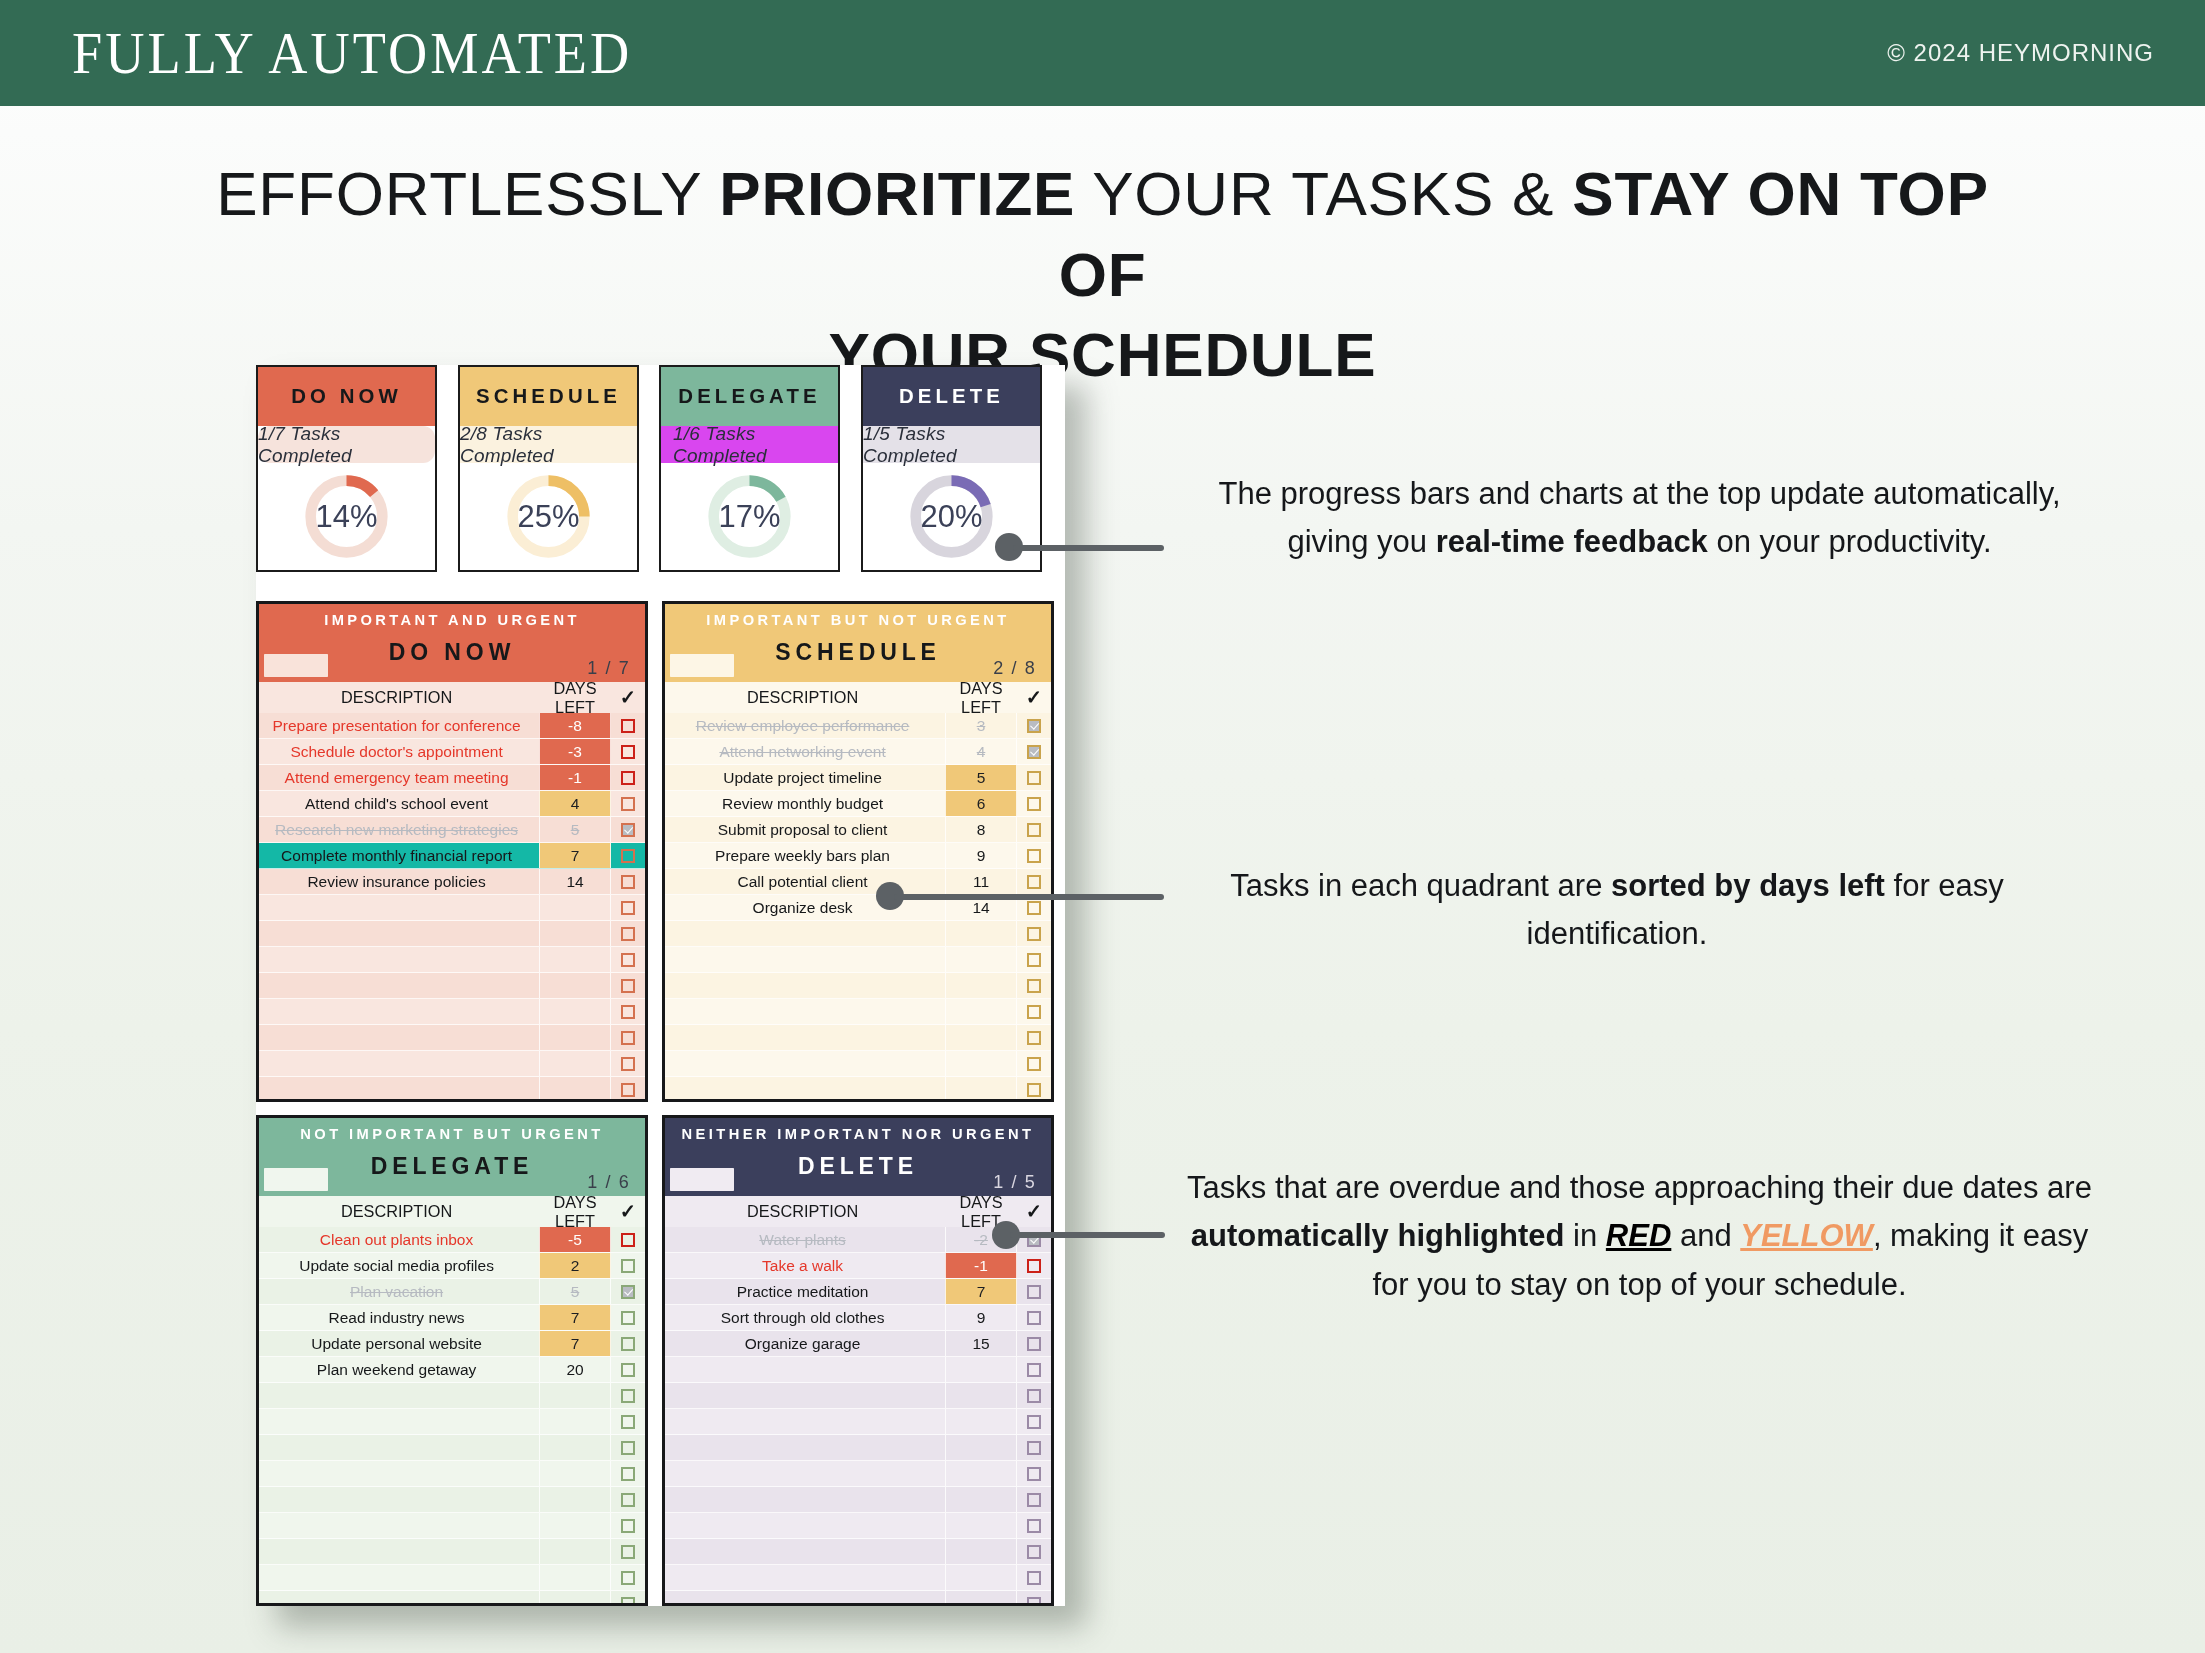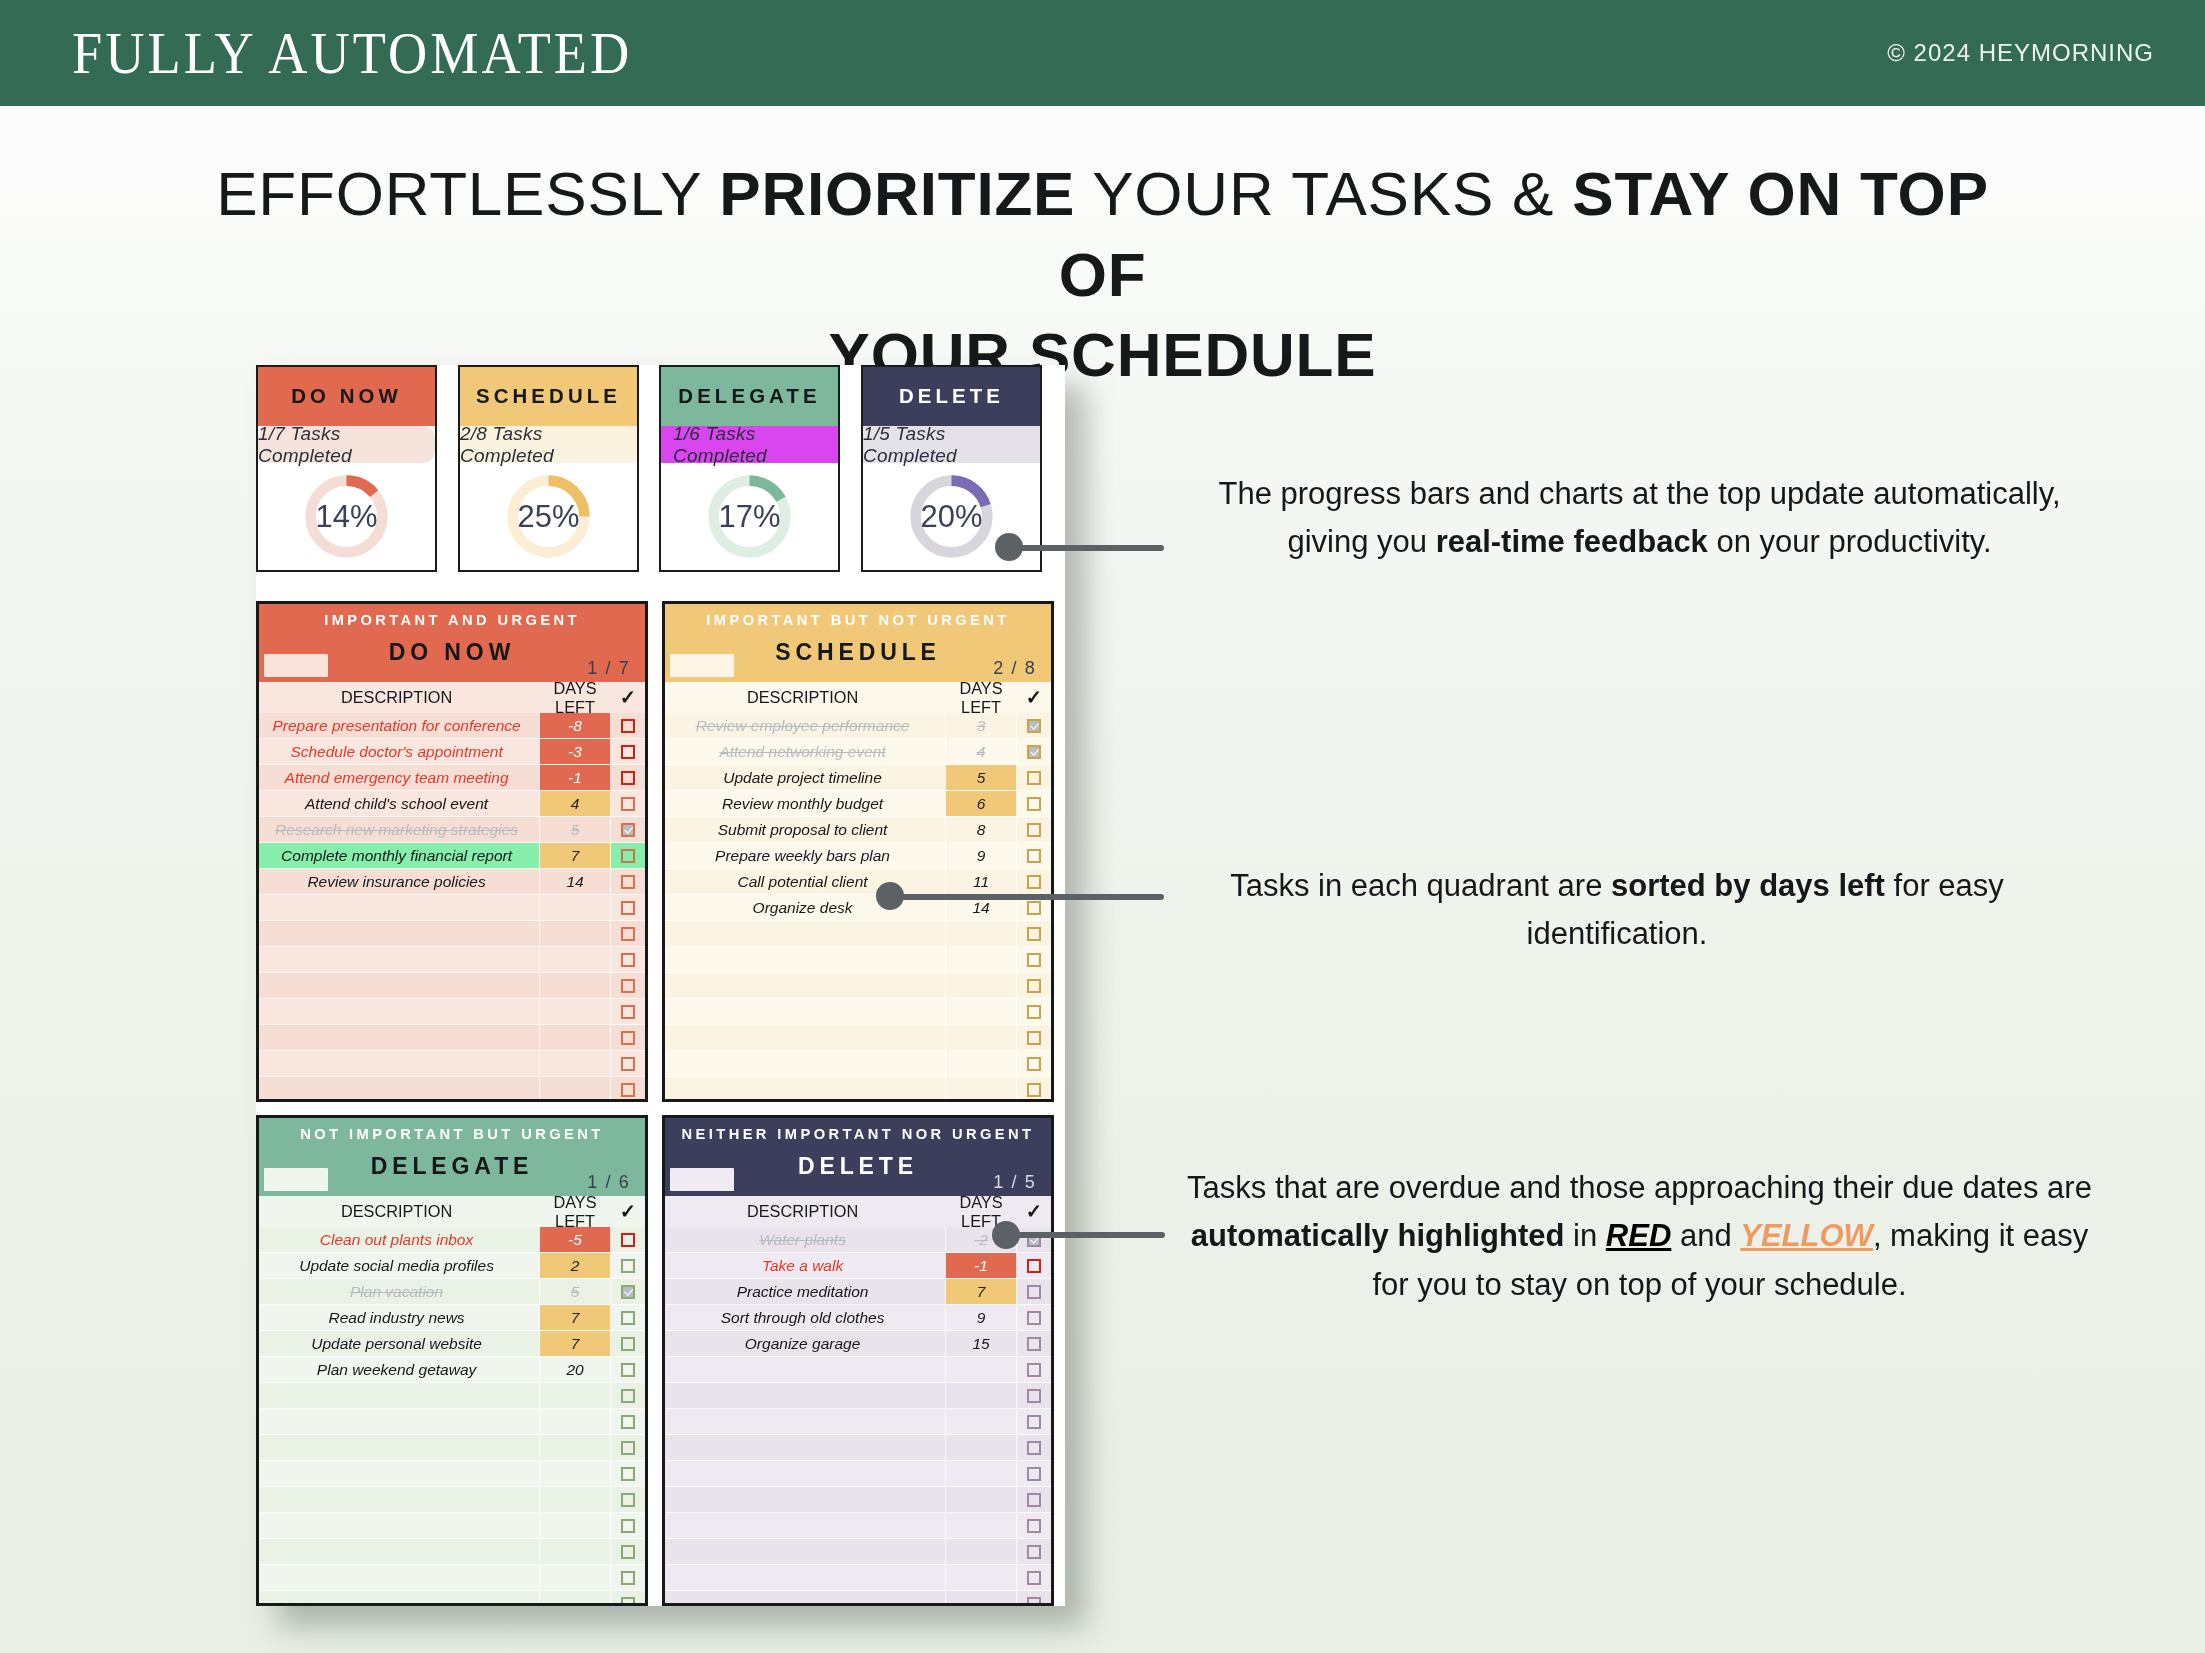--- a/index.html
+++ b/index.html
@@ -101,21 +101,21 @@
     font-size:18px;letter-spacing:1.6px;color:#3a3f4a;font-weight:400;
   }
   .qcolhead{
     display:flex;align-items:center;height:31px;
     font-size:16.3px;color:#16181a;
   }
   .qcolhead .cdesc{flex:1;text-align:center;padding-right:4.9px;}
   .qcolhead .cdays{width:72px;text-align:center;}
   .qcolhead .ccheck{width:34px;text-align:center;font-size:19.6px;font-weight:700;}
 
-  .qrows{position:relative;font-style:italic;}
+  .qrows{position:relative;}
   .qrow{
     display:flex;align-items:stretch;height:25px;
     border-bottom:0.8px solid rgba(255,255,255,.75);
   }
   .qrow .rdesc{
     flex:1;display:flex;align-items:center;justify-content:center;
     font-size:15.5px;padding-right:4.9px;color:#16181a;white-space:nowrap;
   }
   .qrow .rdays{
     width:72px;display:flex;align-items:center;justify-content:center;
@@ -261,21 +261,21 @@
               <div class="box" style="border-color: rgb(212, 113, 79);"></div>
             </div>
           </div>
           <div class="qrow" style="background: transparent;">
             <div class="rdesc done">Research new marketing strategies</div>
             <div class="rdays done">5</div>
             <div class="rcheck">
               <div class="box checked" style="border-color: rgb(212, 113, 79);"></div>
             </div>
           </div>
-          <div class="qrow" style="background: #86efac;">
+          <div class="qrow" style="background: #14b8a6;">
             <div class="rdesc">Complete monthly financial report</div>
             <div class="rdays pill-yellow">7</div>
             <div class="rcheck">
               <div class="box" style="border-color: rgb(212, 113, 79);"></div>
             </div>
           </div>
           <div class="qrow" style="background: transparent;">
             <div class="rdesc">Review insurance policies</div>
             <div class="rdays">14</div>
             <div class="rcheck">

